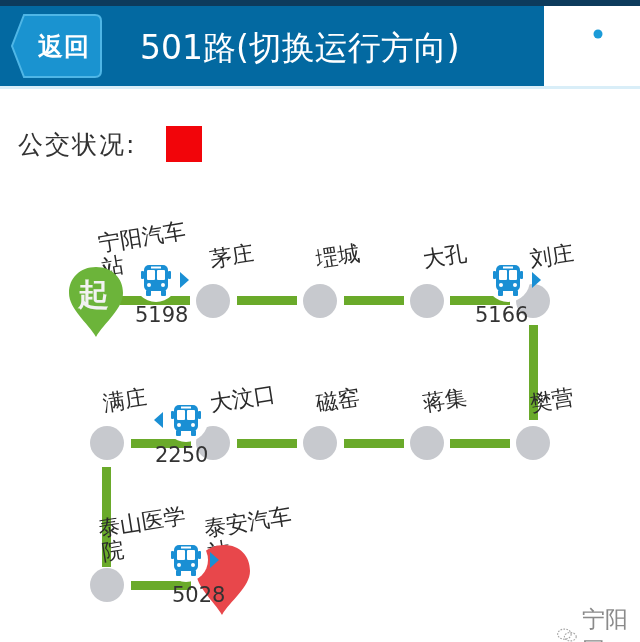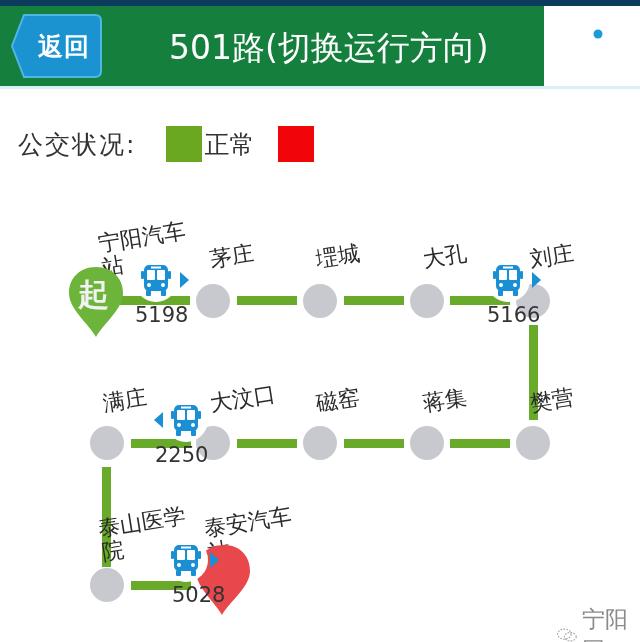--- a/index.html
+++ b/index.html
@@ -1,27 +1,27 @@
 <!DOCTYPE html>
 <html><head>
   <meta charset="utf-8">
   <style>
     * { box-sizing: border-box; margin: 0; padding: 0; }
     html, body { width: 640px; height: 642px; overflow: hidden; background: #ffffff; }
     body { font-family: "DejaVu Sans", "Liberation Sans", sans-serif; position: relative; color: #222; }
 
     .topstrip { position: absolute; left: 0; top: 0; width: 640px; height: 6px; background: #0d3b5c; }
-    .header { position: absolute; left: 0; top: 6px; width: 544px; height: 80px; background: #15803d; }
+    .header { position: absolute; left: 0; top: 6px; width: 544px; height: 80px; background: #0369a1; }
     .header-line { position: absolute; left: 0; top: 86px; width: 640px; height: 3px; background: #d9eef8; }
 
     .back-btn { position: absolute; left: 10px; top: 6px; width: 94px; height: 68px; }
     .back-btn svg { position: absolute; left: 0; top: 0; }
     .back-btn .lbl { position: absolute; left: 28px; top: 18px; font-size: 25px; color: #ffffff; font-weight: bold; letter-spacing: 1px; }
 
-    .title { position: absolute; left: 140px; top: 20px; font-size: 33px; color: #ffffff; white-space: nowrap; margin-left: 29px; }
+    .title { position: absolute; left: 140px; top: 20px; font-size: 33px; color: #ffffff; white-space: nowrap; }
     .map-btn { position: absolute; left: 570px; top: 12px; width: 56px; height: 56px; }
 
     .legend { position: absolute; left: 18px; top: 124px; height: 40px; display: flex; align-items: center; font-size: 25px; color: #333; }
     .legend .lg-label { margin-right: 30px; letter-spacing: 2px; }
     .legend .sw { width: 36px; height: 36px; display: inline-block; margin-right: 2px; }
     .legend .item { display: flex; align-items: center; margin-right: 24px; }
 
     .route { position: absolute; left: 0; top: 180px; width: 640px; height: 462px; }
 
     .seg-h { position: absolute; height: 9px; background: #6aaa2a; }
@@ -62,24 +62,20 @@
       <circle cx="28" cy="16" r="4.5" fill="#1b9bd8"></circle>
       <path d="M17 30 L6 48 L18 44 L28 50 L38 44 L50 48 L39 30" fill="none" stroke="#ffffff" stroke-width="4" stroke-linejoin="round"></path>
       <path d="M12 43 Q18 38 28 44 Q38 38 44 43" fill="none" stroke="#ffffff" stroke-width="3"></path>
     </svg>
   </div>
 </div>
 <div class="header-line"></div>
 
 <div class="legend">
   <span class="lg-label">公交状况:</span>
-  <span class="item">
-    <span class="sw" style="background:#6aa822"></span>
-    <span>正常</span>
-  </span>
   <span class="item">
     <span class="sw" style="background:#f2050a"></span>
   </span>
 </div>
 
 <div class="route">
 
   <div class="seg-h" style="left:120px; top:116px; width:70px;"></div>
   <div class="seg-h" style="left:237px; top:116px; width:60px;"></div>
   <div class="seg-h" style="left:344px; top:116px; width:60px;"></div>
@@ -169,21 +165,21 @@
       <rect x="7" y="7" width="8" height="10" rx="1" fill="#ffffff"></rect>
       <rect x="17" y="7" width="8" height="10" rx="1" fill="#ffffff"></rect>
       <rect x="11" y="3.5" width="10" height="2" fill="#ffffff"></rect>
       <circle cx="9" cy="22" r="2" fill="#ffffff"></circle>
       <circle cx="23" cy="22" r="2" fill="#ffffff"></circle>
       <rect x="6" y="27" width="5" height="6" rx="1" fill="#1a8fd4"></rect>
       <rect x="21" y="27" width="5" height="6" rx="1" fill="#1a8fd4"></rect>
     </svg>
   </div>
   <div class="arrow-r" style="left:532px; top:92px;"></div>
-  <div class="bus-id" style="left:487px; top:123px;">5166</div>
+  <div class="bus-id" style="left:475px; top:123px;">5166</div>
 
   <div class="bus" style="left:164px; top:218px;">
     <svg width="32" height="34" viewBox="0 0 32 34">
       <rect x="4" y="2" width="24" height="26" rx="5" fill="#1a8fd4"></rect>
       <rect x="1" y="8" width="3" height="8" rx="1" fill="#1a8fd4"></rect>
       <rect x="28" y="8" width="3" height="8" rx="1" fill="#1a8fd4"></rect>
       <rect x="7" y="7" width="8" height="10" rx="1" fill="#ffffff"></rect>
       <rect x="17" y="7" width="8" height="10" rx="1" fill="#ffffff"></rect>
       <rect x="11" y="3.5" width="10" height="2" fill="#ffffff"></rect>
       <circle cx="9" cy="22" r="2" fill="#ffffff"></circle>

